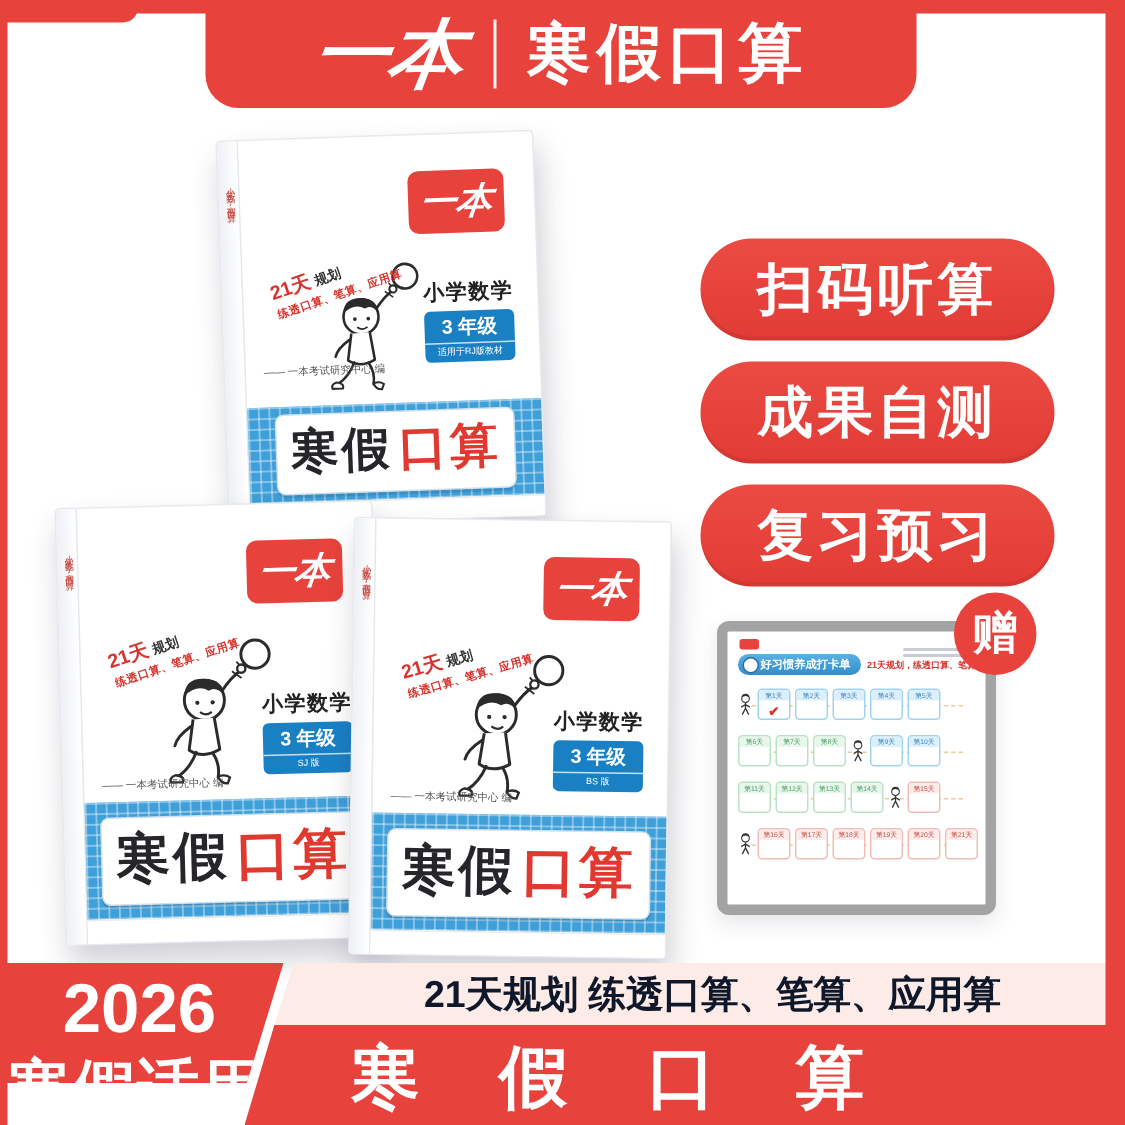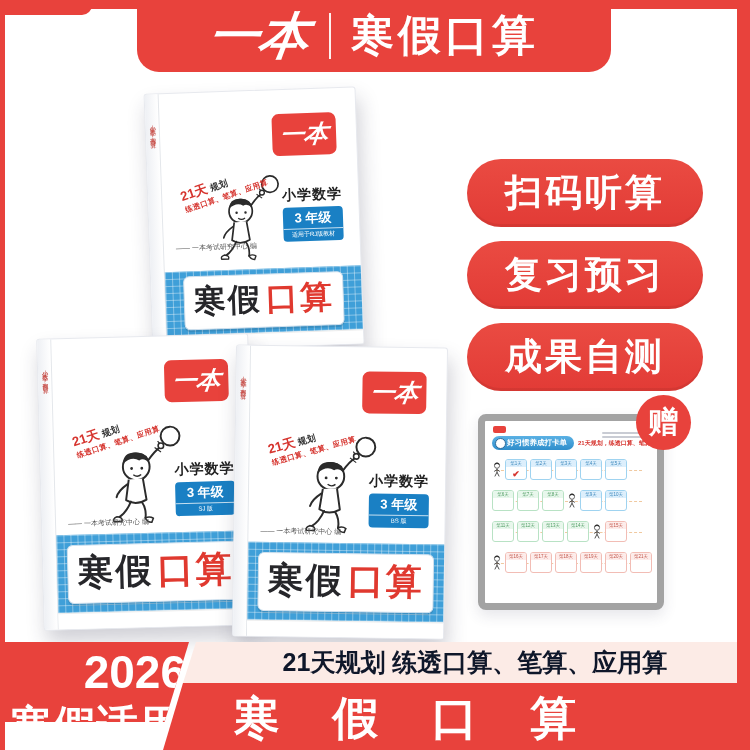--- a/index.html
+++ b/index.html
@@ -103,21 +103,21 @@
   .gift-bubble{position:absolute; left:636px; top:395px; width:55px; height:55px; background:var(--red);
     border-radius:50%; z-index:5; display:flex; align-items:center; justify-content:center;}
   .gift-bubble::after{content:''; position:absolute; left:4px; bottom:-2px; width:0; height:0;
     border:8px solid transparent; border-top-color:var(--red); transform:rotate(30deg);}
   .gift-bubble span{color:#fff; font-size:30px; font-weight:900;}
 
   
   .bb{position:absolute; left:0; top:642px; width:750px; height:108px; z-index:5;}
   .bb-left{position:absolute; left:0; top:0; width:200px; height:80px; background:var(--red);
     -webkit-clip-path:polygon(0 0,189px 0,156px 108px,0 108px); clip-path:polygon(0 0,189px 0,156px 108px,0 108px);
-    color:#fff; text-align:right;}
+    color:#fff; text-align:center;}
   .bb-year{font-size:46px; font-weight:900; line-height:1; margin:7px 14px 3px 0;}
   .bb-season{font-size:42px; font-weight:900; letter-spacing:1px; margin-right:18px;}
   .bb-pink{position:absolute; left:0; top:0; width:750px; height:41px; background:var(--pink);
     -webkit-clip-path:polygon(196px 0,750px 0,750px 41px,183px 41px); clip-path:polygon(196px 0,750px 0,750px 41px,183px 41px);
     display:flex; align-items:center; justify-content:center; padding-left:200px;}
   .bb-pink span{font-size:25px; font-weight:800; color:#0f172a; white-space:nowrap;}
   .bb-red{position:absolute; left:0; top:41px; width:750px; height:67px; background:var(--red);
     -webkit-clip-path:polygon(183px 0,750px 0,750px 67px,163px 67px); clip-path:polygon(183px 0,750px 0,750px 67px,163px 67px);
     display:flex; align-items:flex-end; justify-content:center; padding-left:80px;}
   .bb-red span{font-size:46px; font-weight:900; color:#fff; letter-spacing:20px; white-space:nowrap;}
@@ -133,22 +133,22 @@
   <div class="frame-right"></div>
 
   <div class="brand-banner">
     <span class="brand-logo">一本</span>
     <span class="brand-divider"></span>
     <span class="brand-text">寒假口算</span>
   </div>
 
   <div class="badges">
     <div class="badge">扫码听算</div>
+    <div class="badge">成果自测</div>
     <div class="badge">复习预习</div>
-    <div class="badge">成果自测</div>
   </div>
 
   <div class="book" id="book-top">
     <div class="spine">
         <span class="spine-text">小学数学 寒假口算</span>
       </div>
     <div class="logo-badge">
         <span>一本</span>
       </div>
     <div class="plan">

